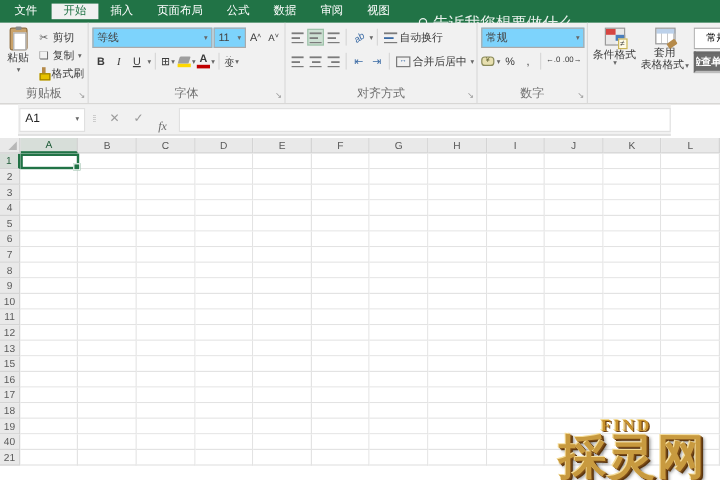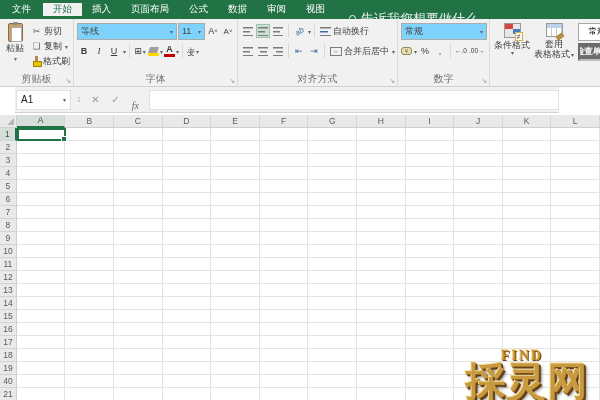--- a/index.html
+++ b/index.html
@@ -549,35 +549,20 @@
         <div class="cell"></div>
         <div class="cell"></div>
         <div class="cell"></div>
         <div class="cell"></div>
         <div class="cell"></div>
         <div class="cell"></div>
         <div class="cell"></div>
         <div class="cell"></div>
       </div>
       <div class="grow">
-        <div class="rowh">14</div>
-        <div class="cell"></div>
-        <div class="cell"></div>
-        <div class="cell"></div>
-        <div class="cell"></div>
-        <div class="cell"></div>
-        <div class="cell"></div>
-        <div class="cell"></div>
-        <div class="cell"></div>
-        <div class="cell"></div>
-        <div class="cell"></div>
-        <div class="cell"></div>
-        <div class="cell"></div>
-      </div>
-      <div class="grow">
         <div class="rowh">15</div>
         <div class="cell"></div>
         <div class="cell"></div>
         <div class="cell"></div>
         <div class="cell"></div>
         <div class="cell"></div>
         <div class="cell"></div>
         <div class="cell"></div>
         <div class="cell"></div>
         <div class="cell"></div>

